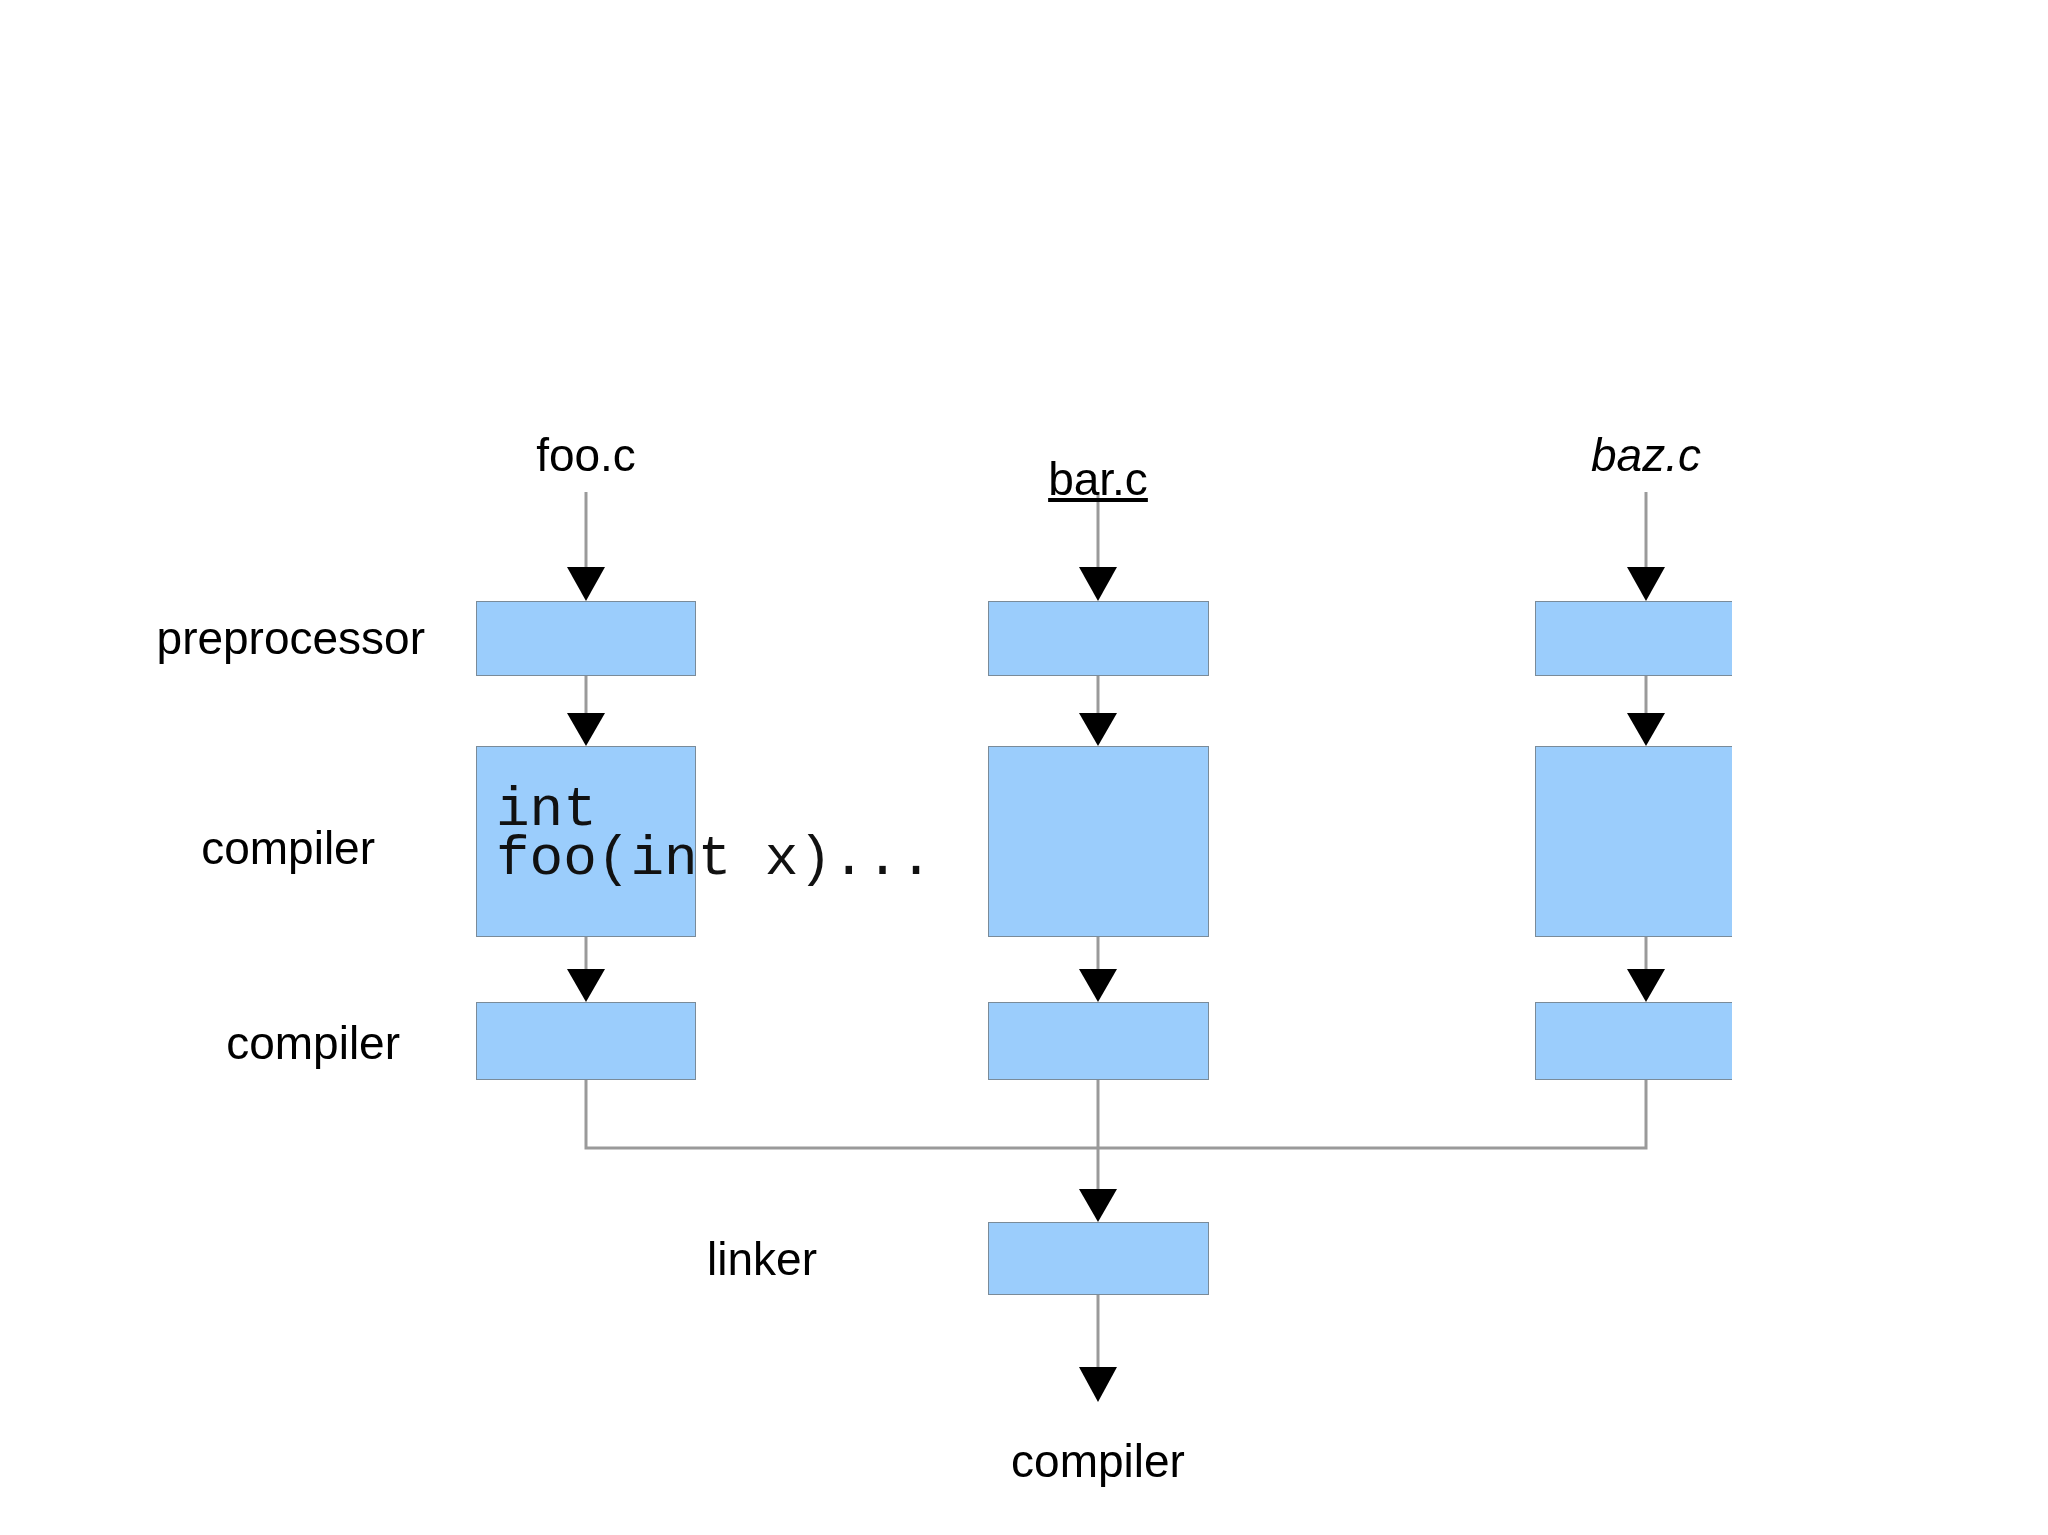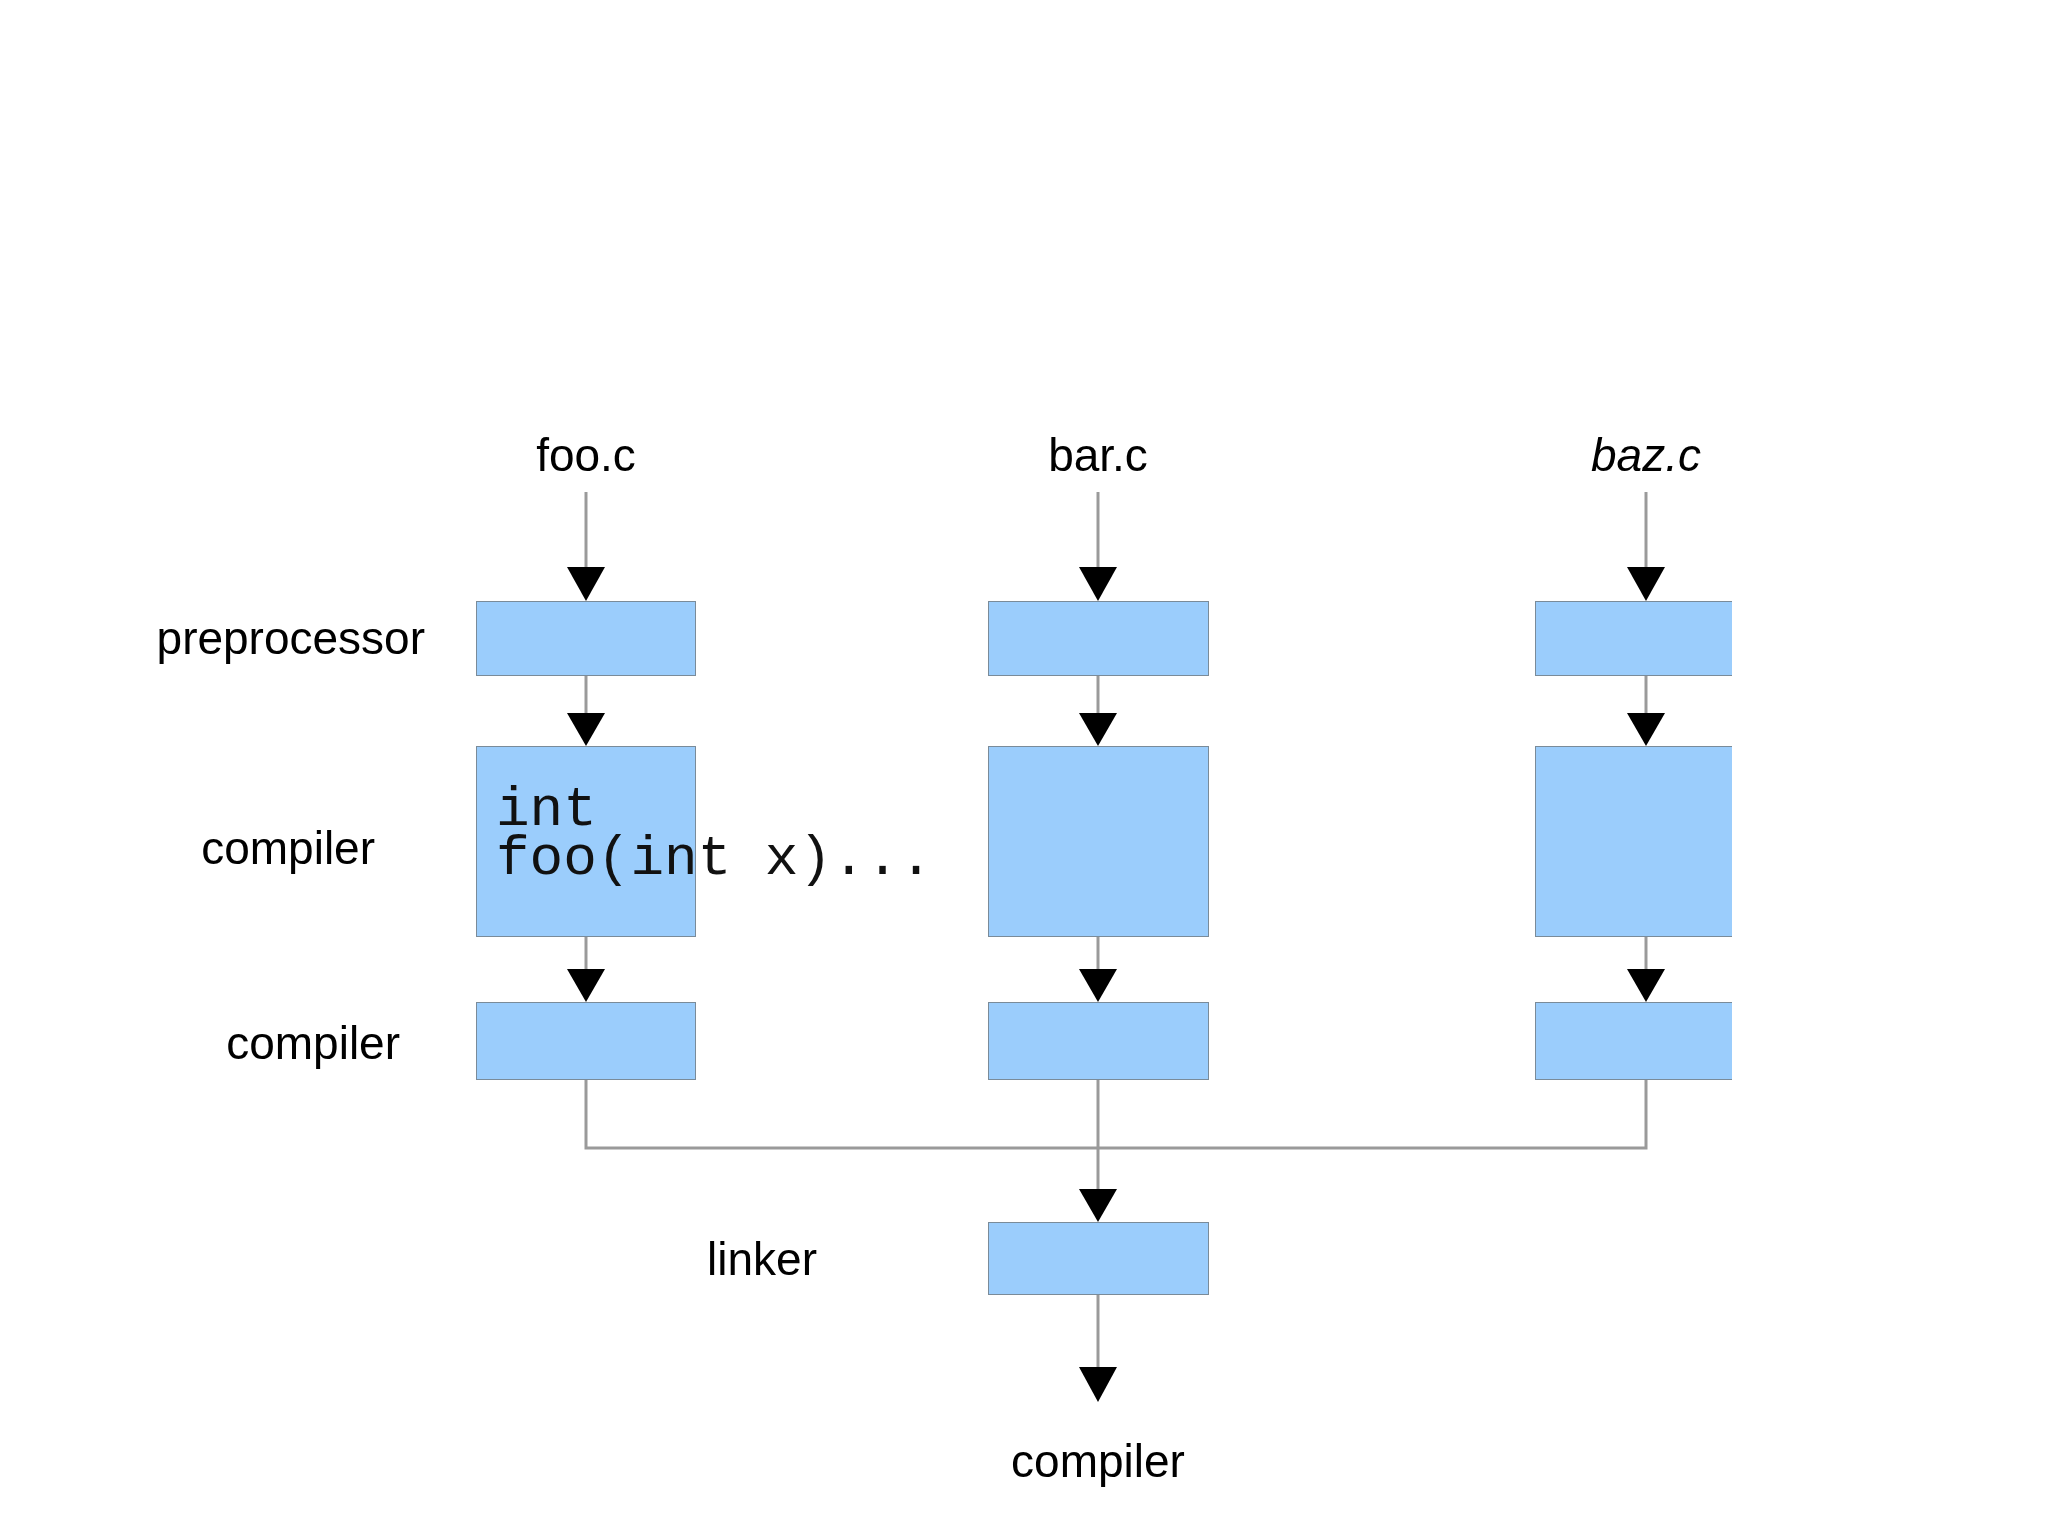--- a/index.html
+++ b/index.html
@@ -106,21 +106,21 @@
     <polyline class="wire" points="1646,1080 1646,1148 1098,1148"></polyline>
 
     <line class="wire" x1="1098" y1="1080" x2="1098" y2="1192"></line>
     <polygon class="arrowhead" points="1079,1189 1117,1189 1098,1222"></polygon>
 
     <line class="wire" x1="1098" y1="1295" x2="1098" y2="1370"></line>
     <polygon class="arrowhead" points="1079,1367 1117,1367 1098,1402"></polygon>
   </svg>
 
   <div class="file-label" style="left:436px; top:432px; width:300px;">foo.c</div>
-  <div class="file-label" style="left:948px; top:432px; width:300px;">bar.c</div>
+  <div class="file-label" style="left:948px; top:456px; width:300px;text-decoration:underline;">bar.c</div>
   <div class="file-label" style="left:1496px; top:432px; width:300px;font-style:italic;">baz.c</div>
 
   <div class="stage-label" style="left:55px; top:825px; width:320px;">compiler</div>
   <div class="stage-label" style="left:55px; top:615px; width:370px;">preprocessor</div>
   <div class="stage-label" style="left:55px; top:1020px; width:345px;">compiler</div>
   <div class="stage-label" style="left:557px; top:1236px; width:260px;">linker</div>
 
   <div class="node-box" style="left:476px; top:601px; width:220px; height:75px;"></div>
   <div class="node-box" style="left:988px; top:601px; width:221px; height:75px;"></div>
   <div class="node-box" style="left:1535px; top:601px; width:245px; height:75px;"></div>

